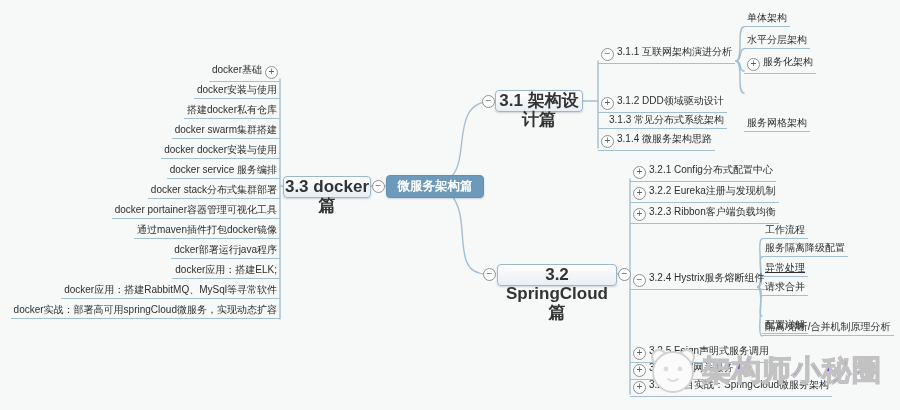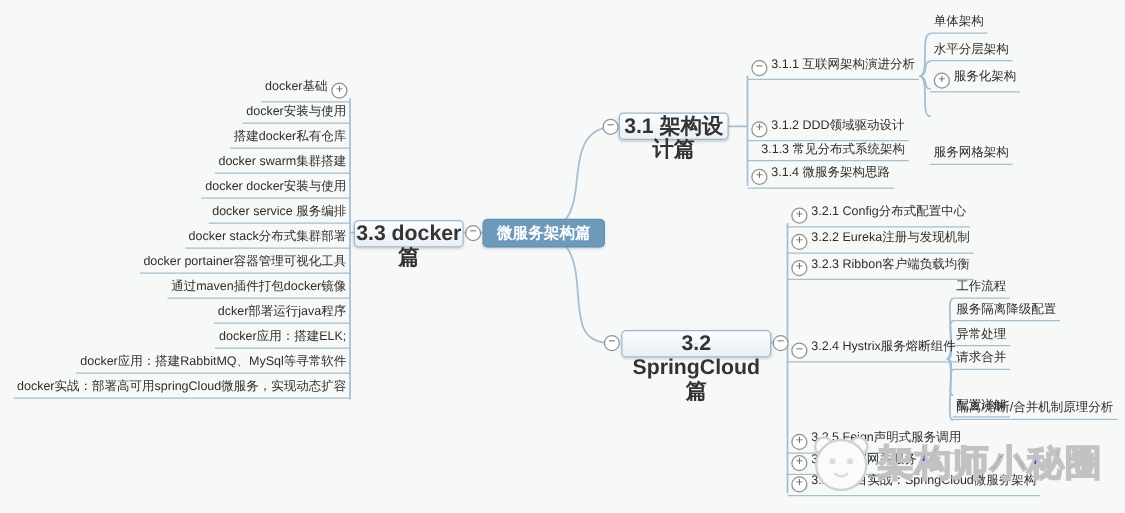--- a/index.html
+++ b/index.html
@@ -129,21 +129,21 @@
   </div>
   <div class="ln" style="left:630px;top:360px;">
     <span class="expander">+</span><span class="lbl">3.2.6 Zuul网关服务</span>
   </div>
   <div class="ln" style="left:630px;top:377px;">
     <span class="expander">+</span><span class="lbl">3.2.7 项目实战：SpringCloud微服务架构</span>
   </div>
 
   <div class="ln" style="left:762px;top:222px;"><span class="lbl">工作流程</span></div>
   <div class="ln" style="left:762px;top:240px;"><span class="lbl">服务隔离降级配置</span></div>
-  <div class="ln" style="left:762px;top:260px;"><span class="lbl">异常处理</span></div>
+  <div class="ln" style="left:762px;top:260px;text-decoration:underline;"><span class="lbl">异常处理</span></div>
   <div class="ln" style="left:762px;top:279px;"><span class="lbl">请求合并</span></div>
   <div class="ln" style="left:762px;top:317px;"><span class="lbl">配置详解</span></div>
   <div class="ln" style="left:762px;top:319px;"><span class="lbl">隔离/熔断/合并机制原理分析</span></div>
 
   <div id="watermark">
     <svg width="54" height="54" viewBox="0 0 54 54">
       <circle cx="13" cy="15" r="7" fill="#fbfbfb" stroke="#d2d2d2" stroke-width="2"></circle>
       <circle cx="41" cy="15" r="7" fill="#fbfbfb" stroke="#d2d2d2" stroke-width="2"></circle>
       <circle cx="27" cy="30" r="20" fill="#fbfbfb" stroke="#d2d2d2" stroke-width="2"></circle>
       <circle cx="20" cy="27" r="2.4" fill="#dcdcdc"></circle>

